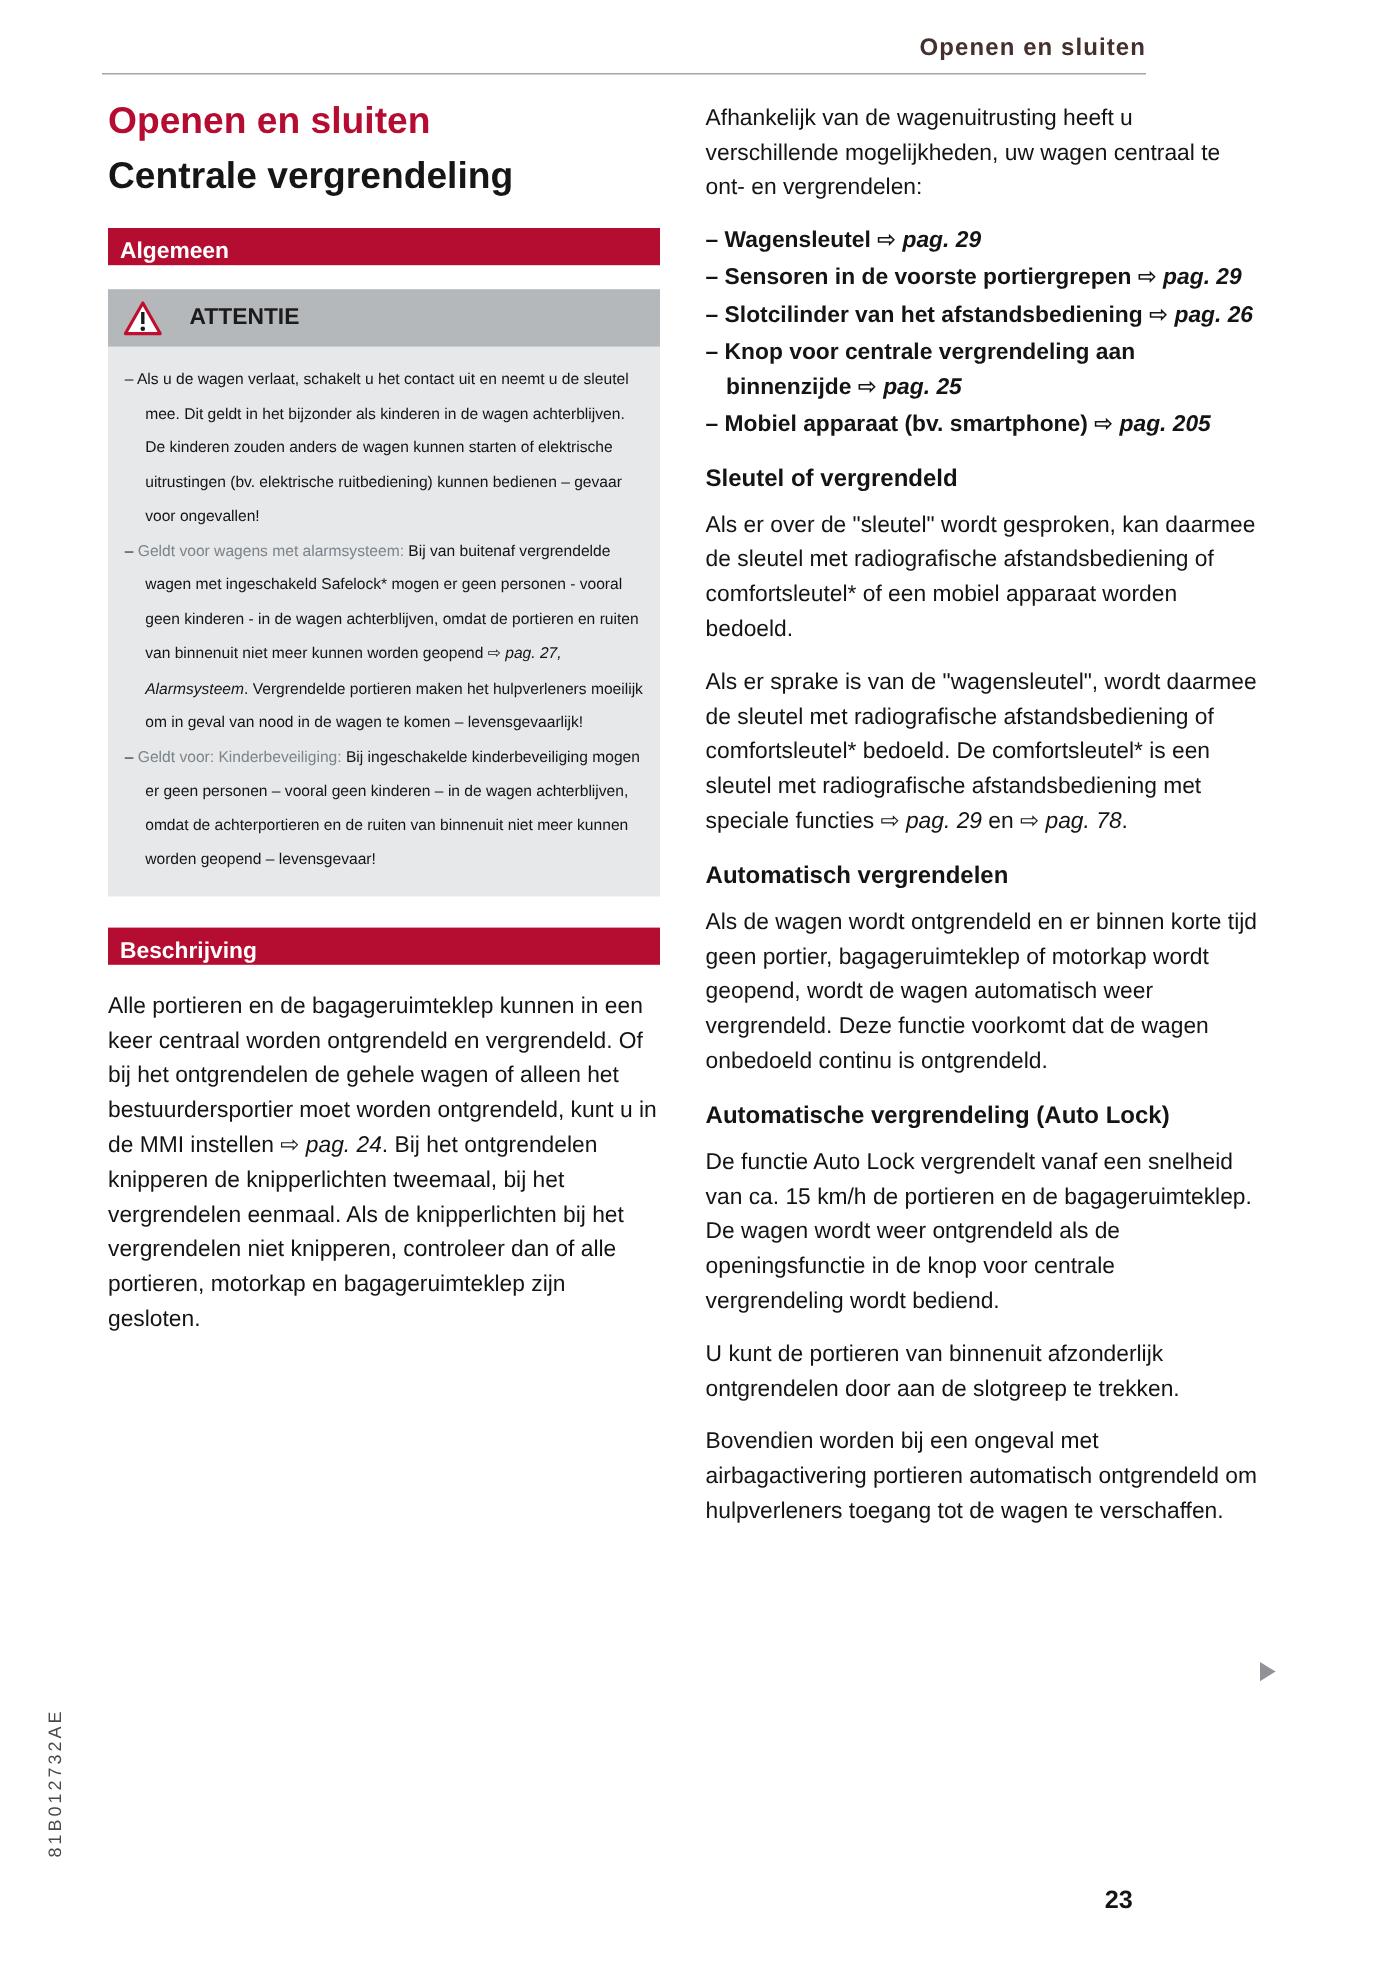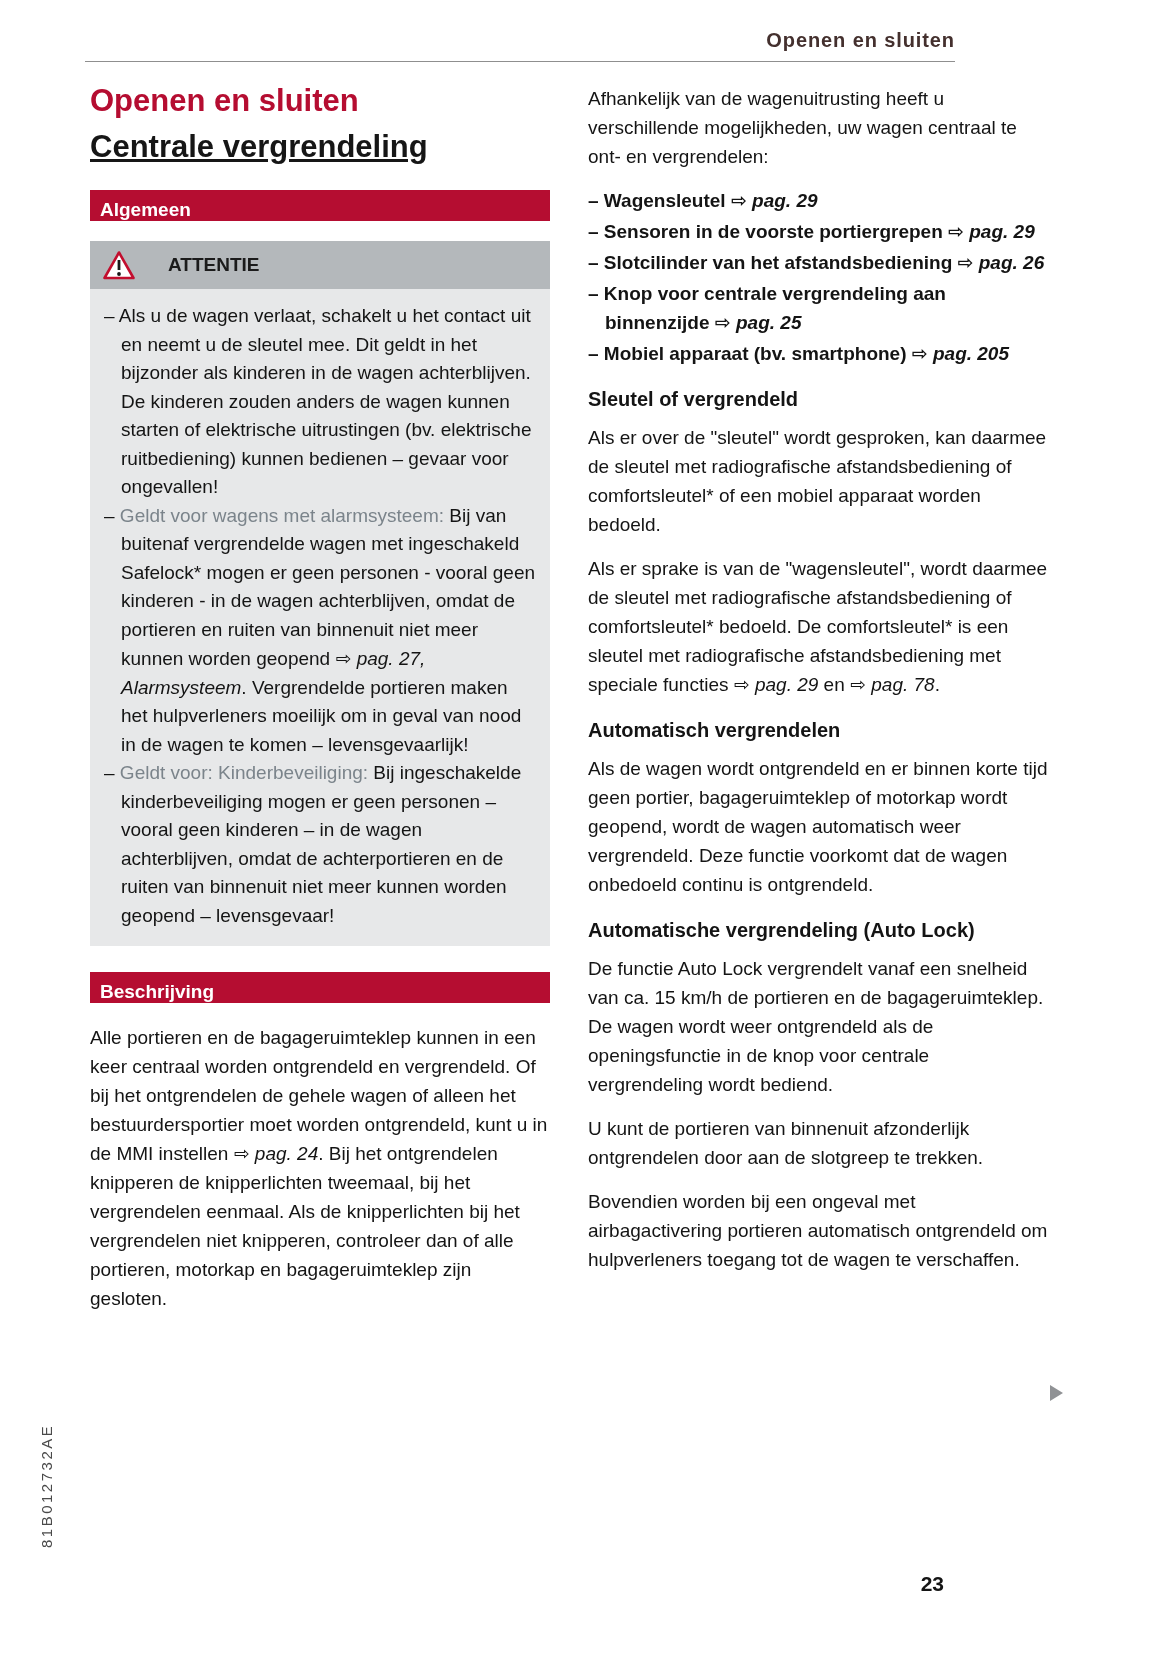--- a/index.html
+++ b/index.html
@@ -44,21 +44,20 @@
     line-height: 1.1;
     font-weight: bold;
     color: #b50d31;
   }
   .section {
     margin: 0 0 26px 0;
     font-size: 31px;
     line-height: 1.1;
     font-weight: bold;
     color: #161616;
-    text-decoration: underline;
   }
 
   
   .redbar {
     background: #b50d31;
     color: #ffffff;
     height: 31px;
     display: flex;
     align-items: flex-end;
     padding-left: 10px;
@@ -67,32 +66,32 @@
   }
   .bar2 { margin-top: 26px; }
 
   
   .warnbox { margin-top: 20px; }
   .warnhead {
     background: #b4b8bb;
     height: 48px;
     display: flex;
     align-items: center;
-    gap: 32px;
+    gap: 22px;
     padding-left: 12px;
   }
   .warnicon { display: inline-flex; }
   .warntitle { font-size: 19px; font-weight: bold; color: #1b1b1b; }
   .warnbody {
     background: #e7e8e9;
     padding: 13px 12px 16px 14px;
   }
   .witem {
     margin: 0;
-    font-size: 19px;
+    font-size: 13px;
     line-height: 28.5px;
     padding-left: 17px;
     text-indent: -17px;
   }
 
   
   .para {
     margin: 0 0 15px 0;
     font-size: 19px;
     line-height: 29px;

